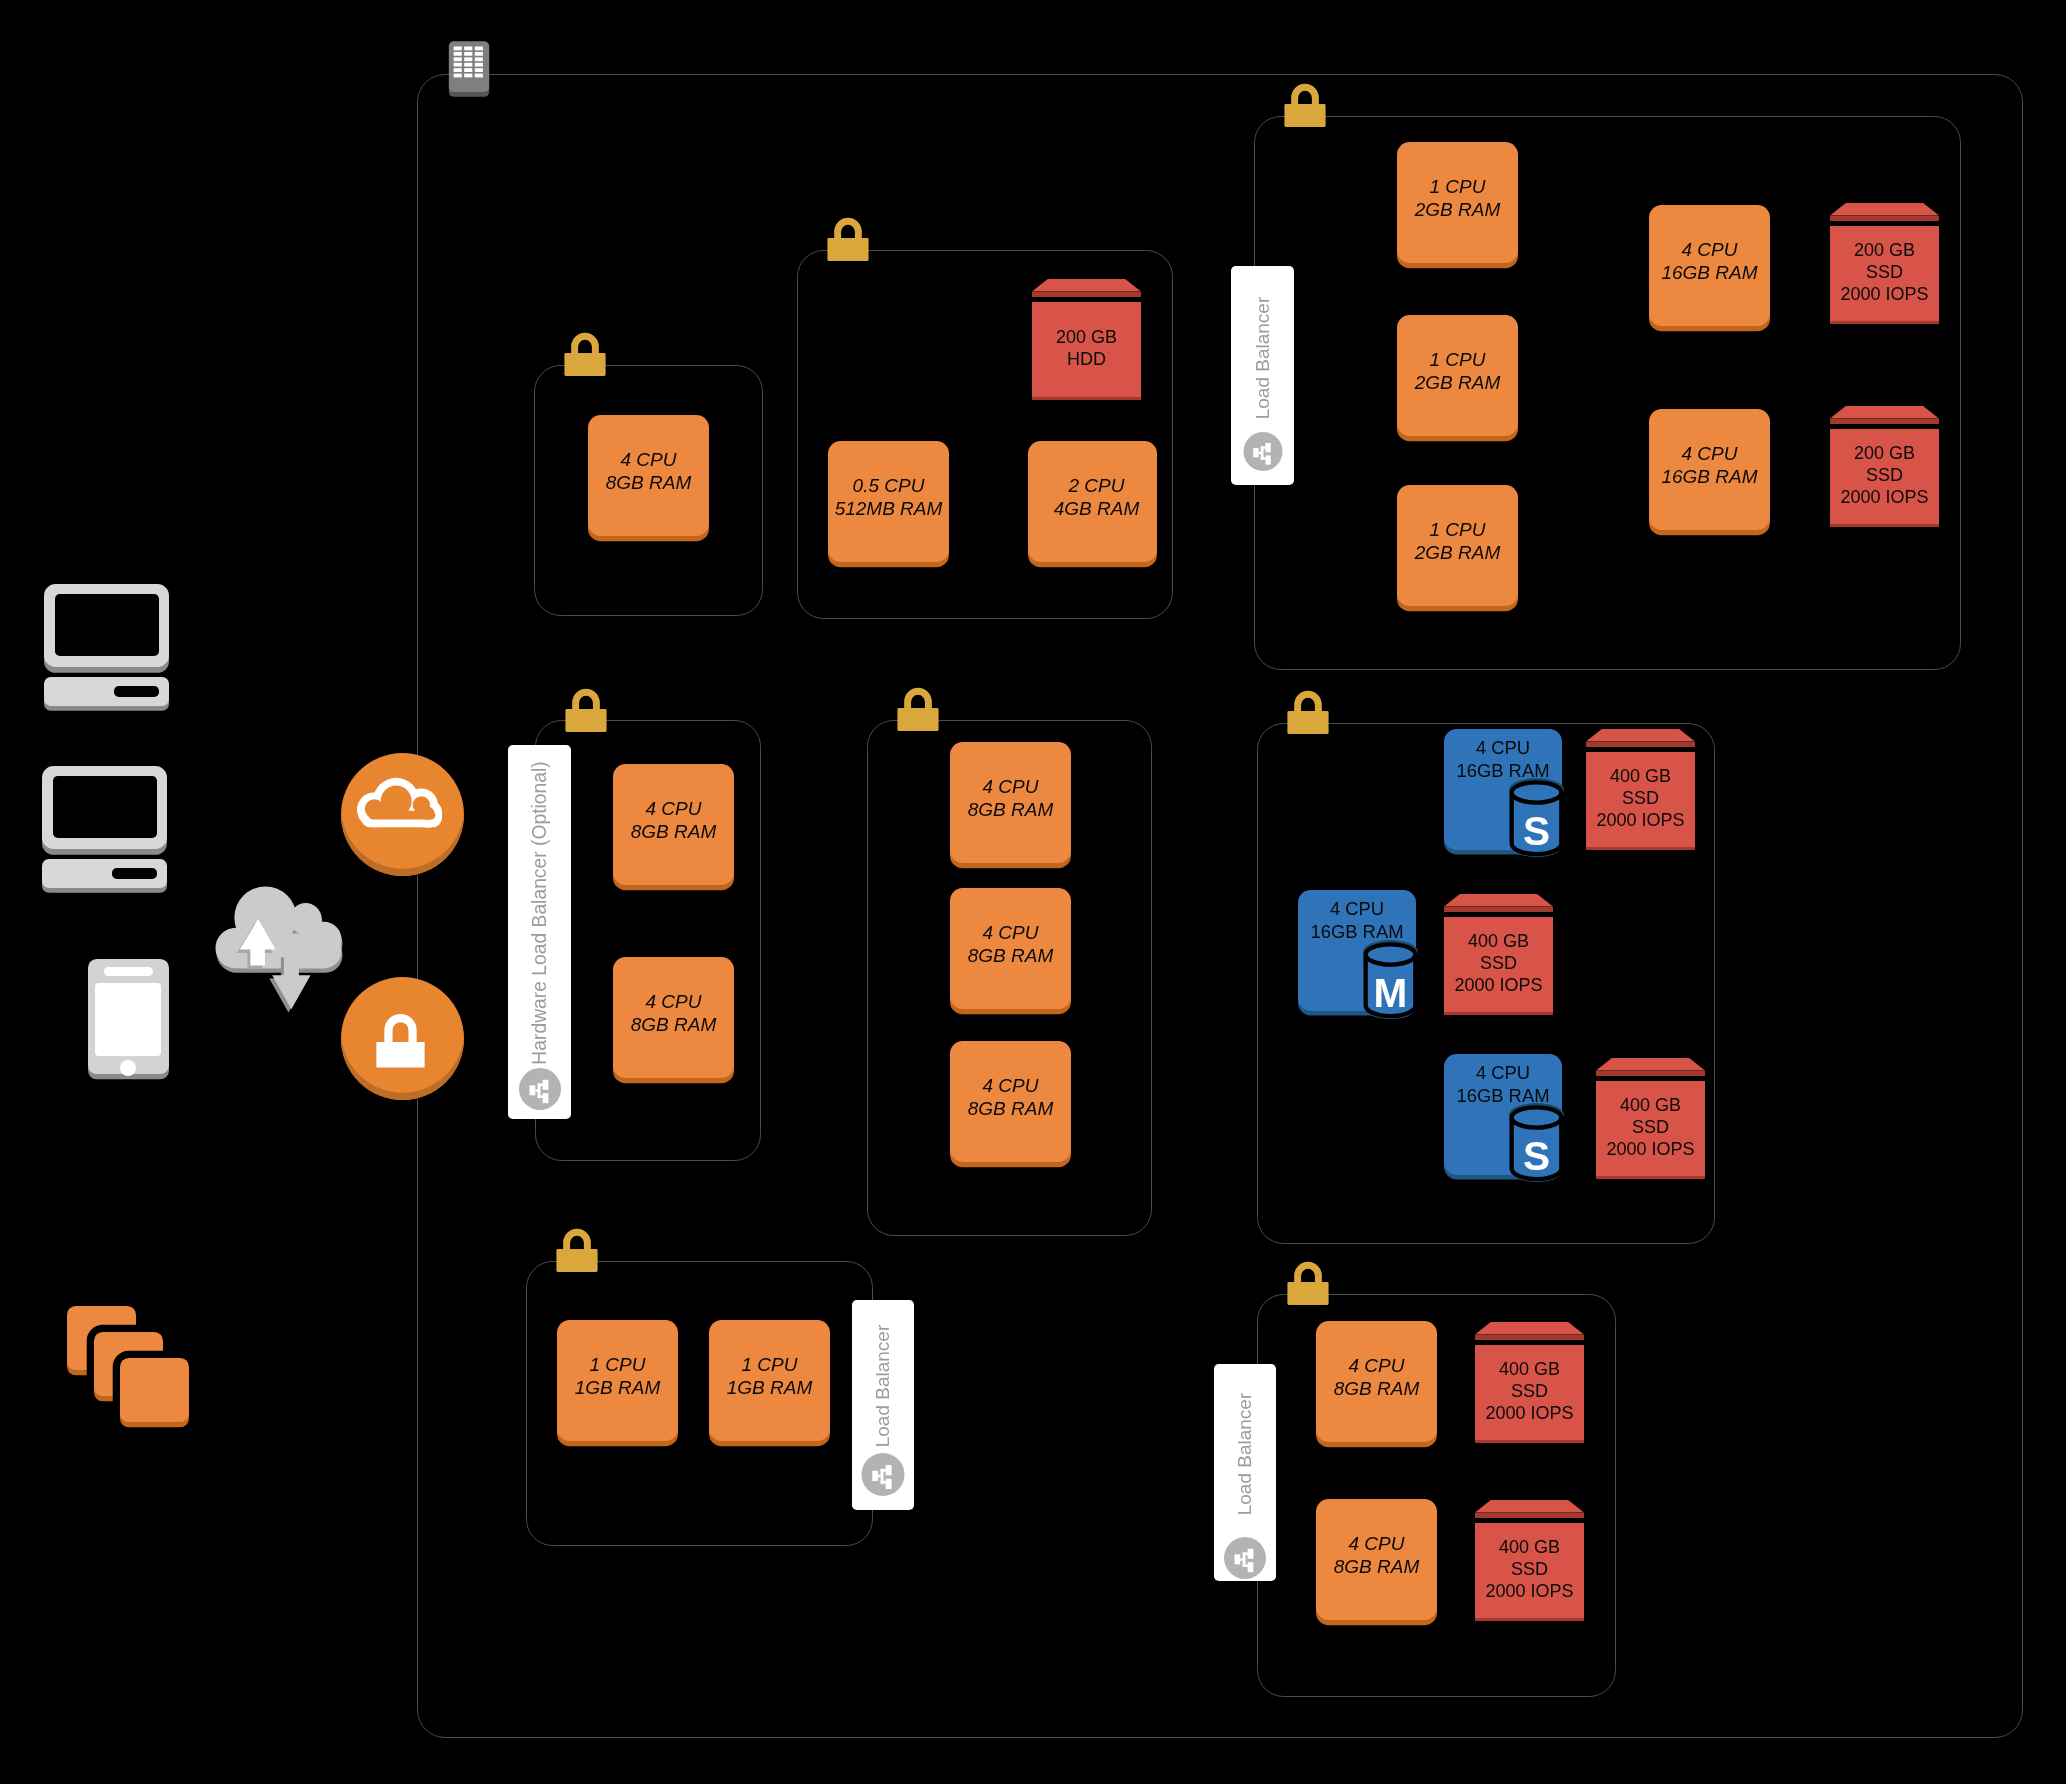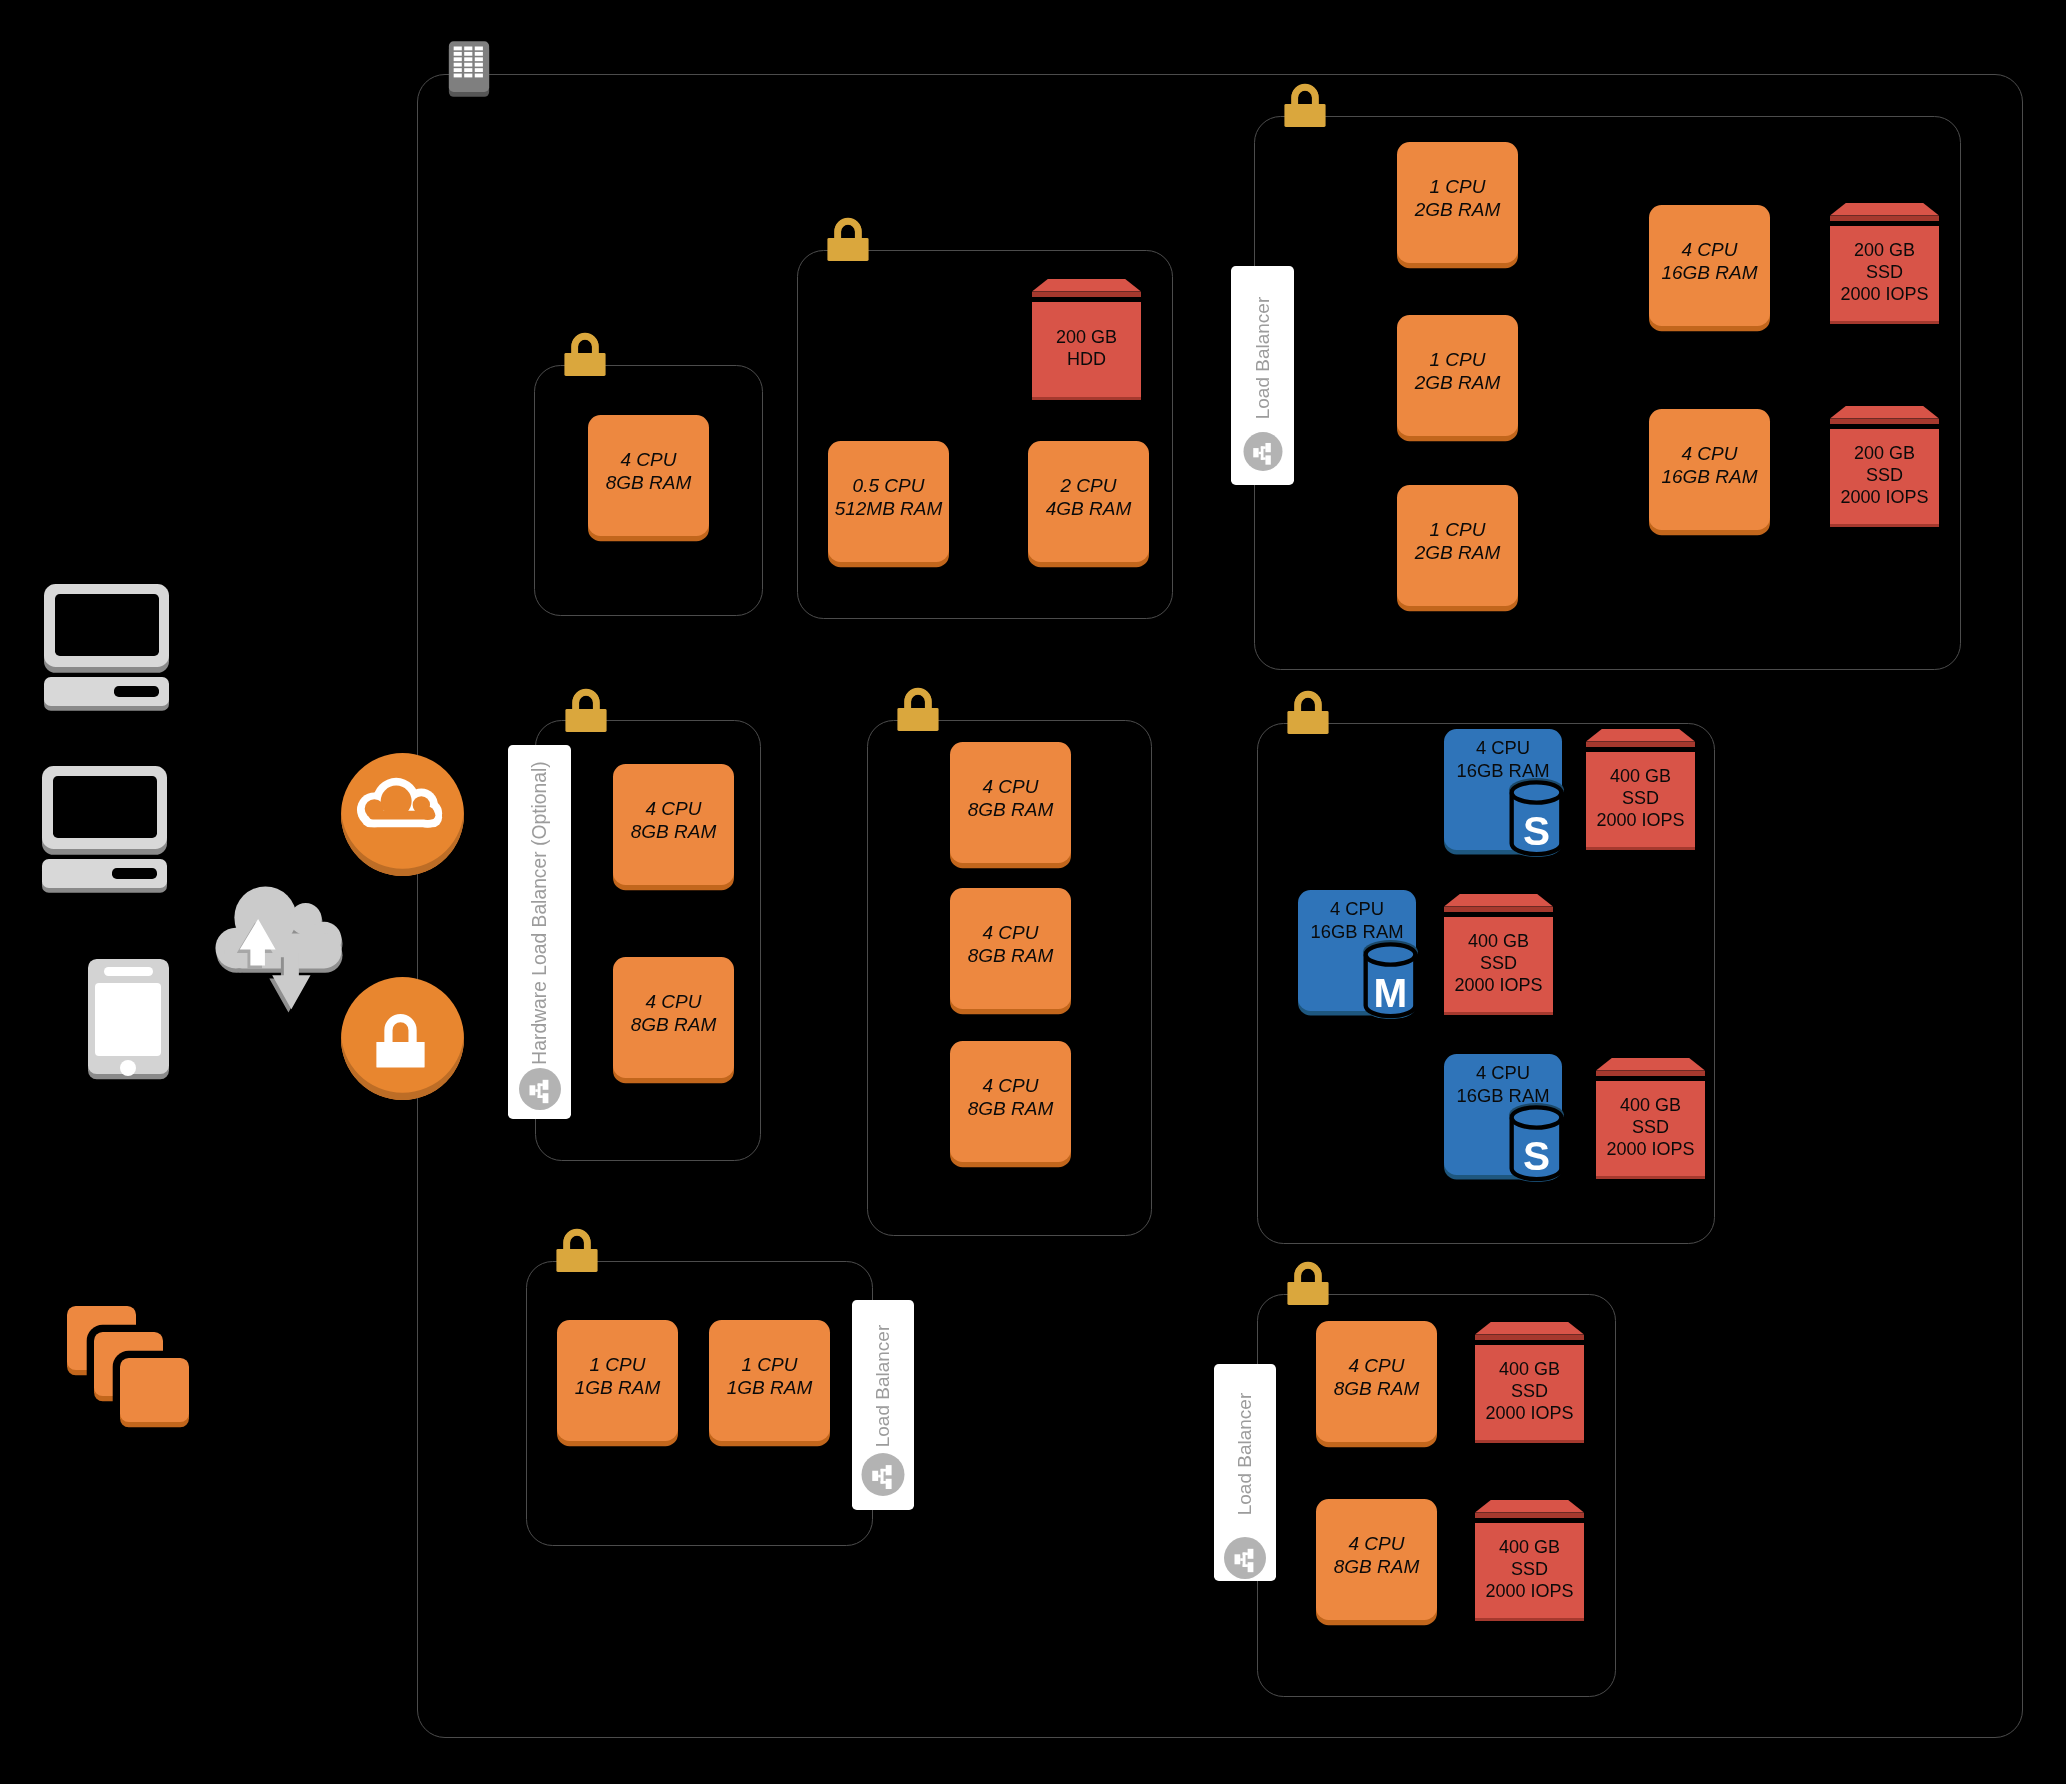--- a/index.html
+++ b/index.html
@@ -78,21 +78,21 @@
 <path d="M21.5,50 v-17 a21.5,21.5 0 0 1 43,0 v17" fill="none" stroke="#C08E2F" stroke-width="14"></path>
 <path d="M21.5,46 v-14 a21.5,21.5 0 0 1 43,0 v14" fill="none" stroke="#DAA73D" stroke-width="14"></path>
 <rect x="0" y="46" width="86" height="48" rx="3" fill="#DAA73D"></rect>
 </svg>
 <div class="node" style="left:588px;top:415px;width:121px;">
       <span>4 CPU<br>8GB RAM</span>
     </div>
 <div class="node" style="left:828px;top:441px;width:121px;">
       <span>0.5 CPU<br>512MB RAM</span>
     </div>
-<div class="node" style="left:1028px;top:441px;width:121px;">
+<div class="node" style="left:1028px;top:441px;width:121px;padding-left:8px;">
       <span>2 CPU<br>4GB RAM</span>
     </div>
 <div class="node" style="left:1397px;top:142px;width:121px;">
       <span>1 CPU<br>2GB RAM</span>
     </div>
 <div class="node" style="left:1397px;top:315px;width:121px;">
       <span>1 CPU<br>2GB RAM</span>
     </div>
 <div class="node" style="left:1397px;top:485px;width:121px;">
       <span>1 CPU<br>2GB RAM</span>

